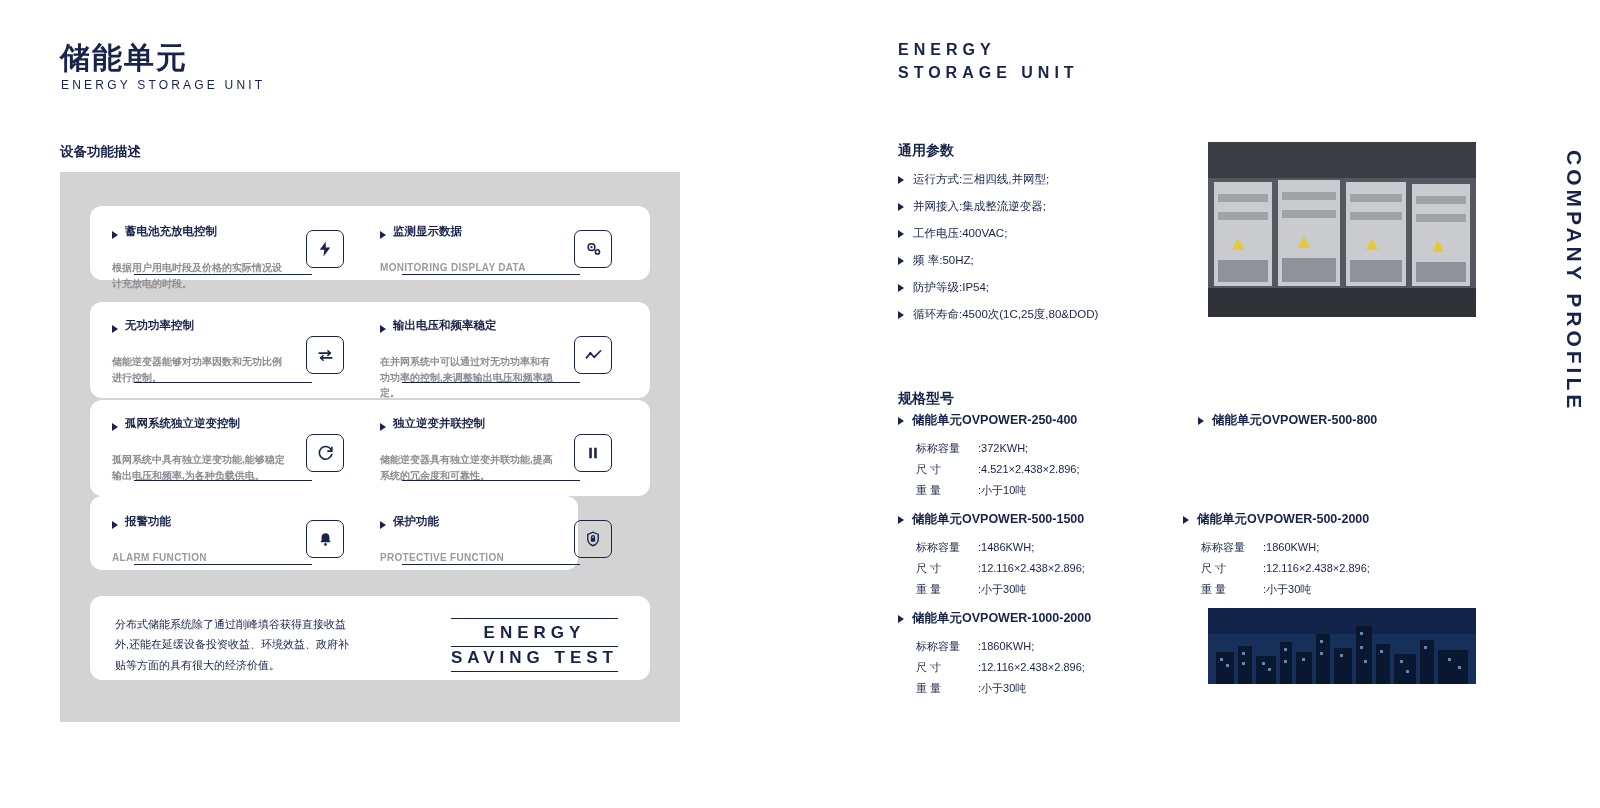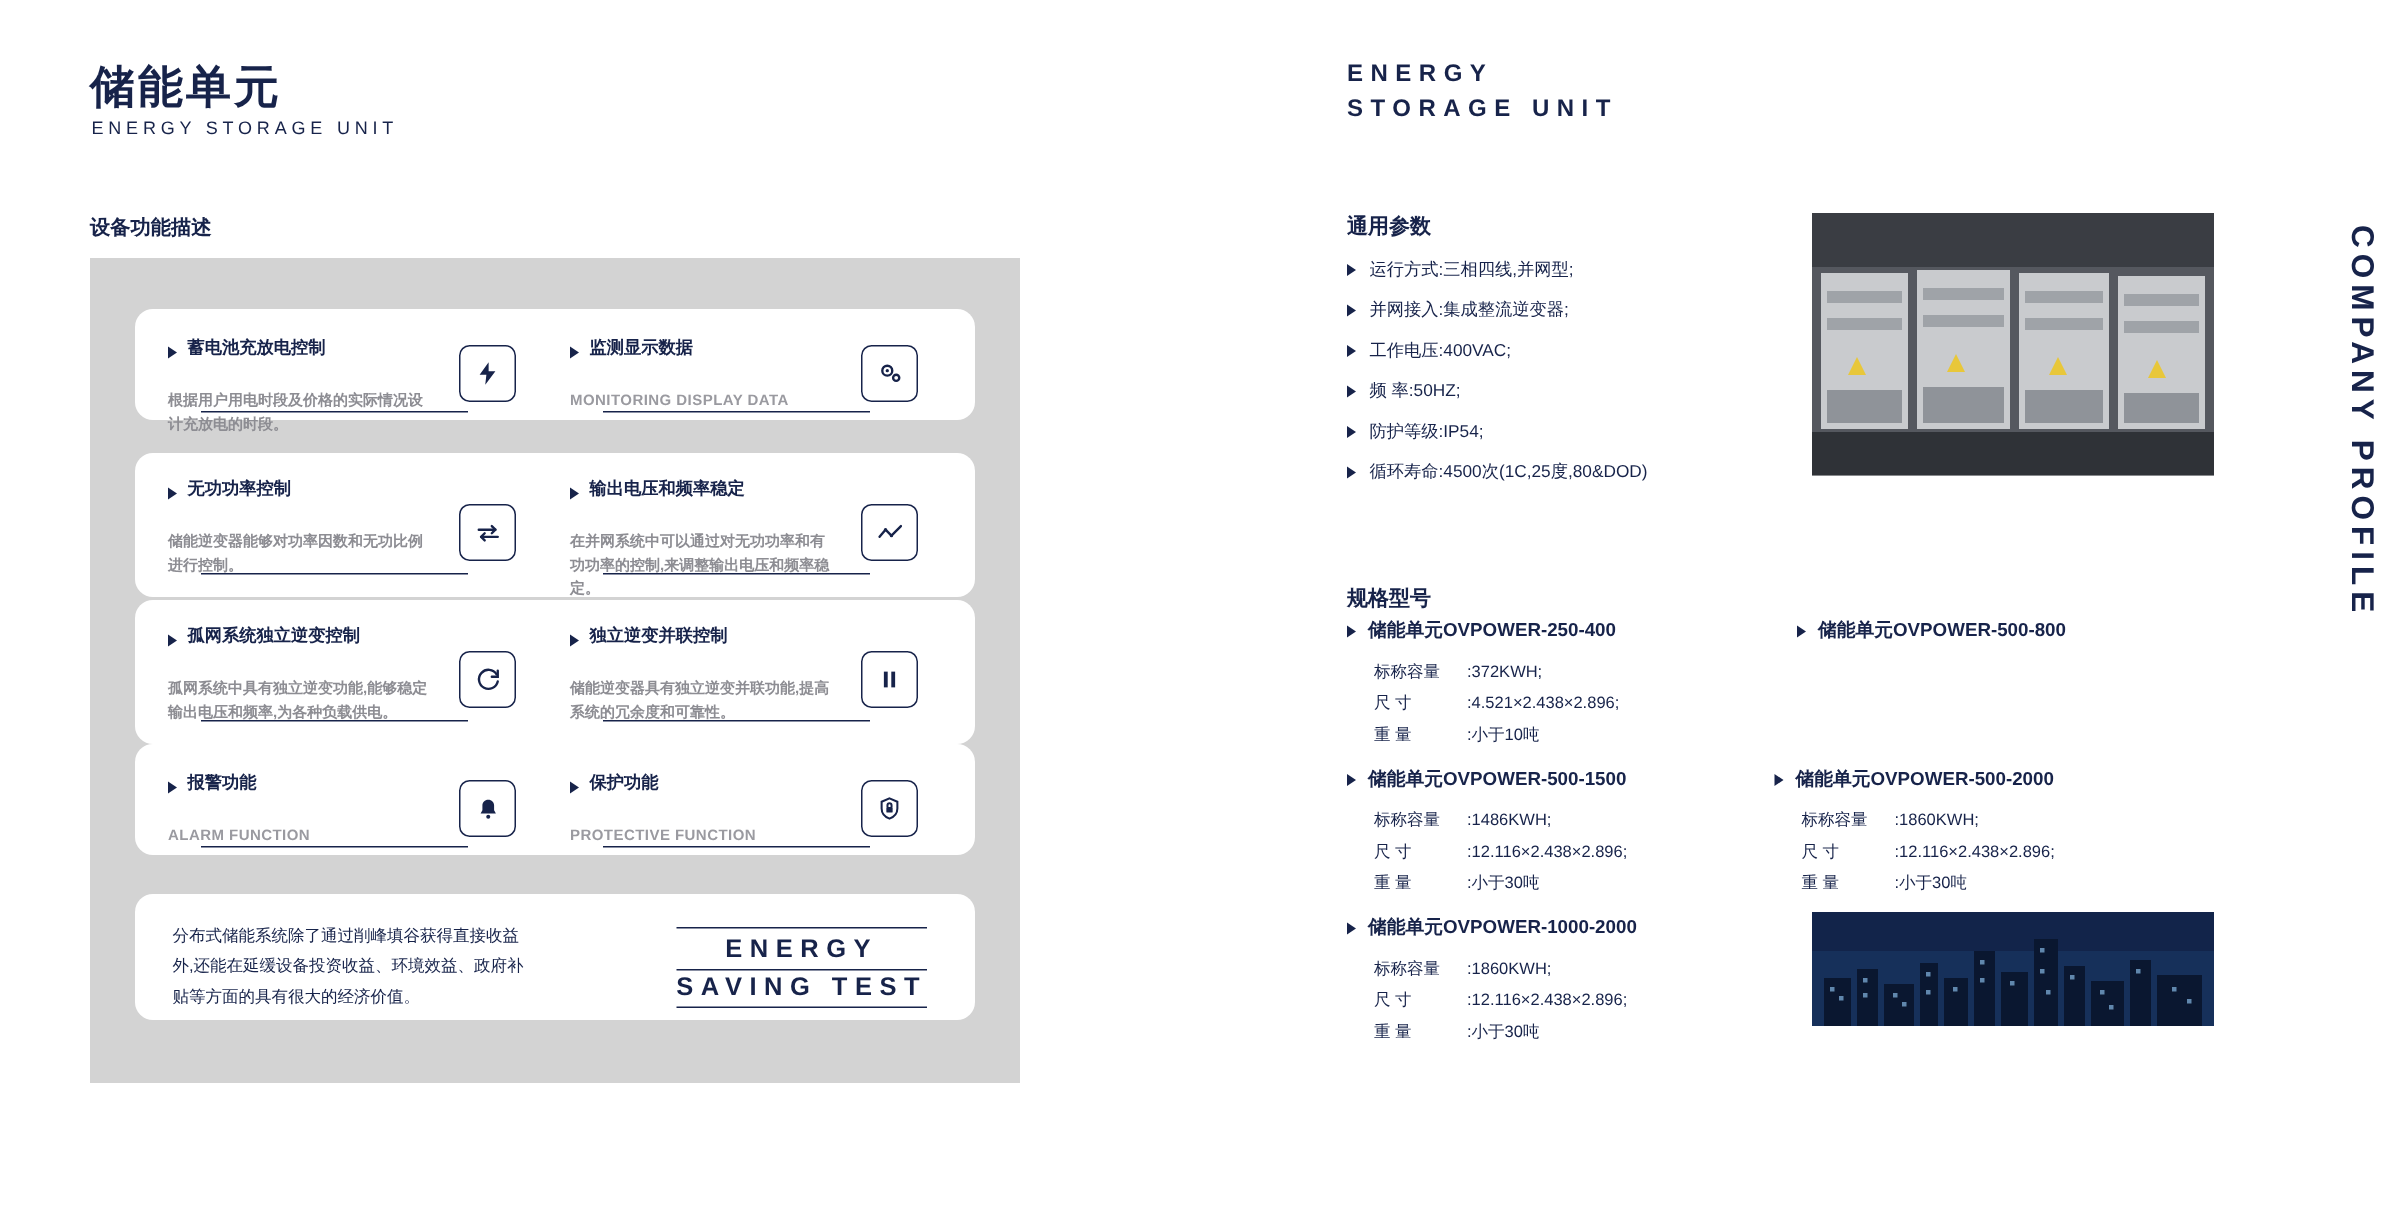--- a/index.html
+++ b/index.html
@@ -38,21 +38,21 @@
   }
 
   .white-card {
     position: absolute;
     background: #ffffff;
     border-radius: 12px;
   }
   .card-a { left: 30px; top: 34px; width: 560px; height: 74px; }
   .card-b { left: 30px; top: 130px; width: 560px; height: 96px; }
   .card-c { left: 30px; top: 228px; width: 560px; height: 96px; }
-  .card-d { left: 30px; top: 324px; width: 560px; height: 74px; padding-left: 18px; }
+  .card-d { left: 30px; top: 324px; width: 488px; height: 74px; padding-left: 18px; }
 
   .feature {
     position: absolute;
     width: 262px;
   }
   .f-left { left: 22px; }
   .f-right { left: 290px; }
 
   .f-head {
     display: flex; align-items: flex-end; gap: 7px;

